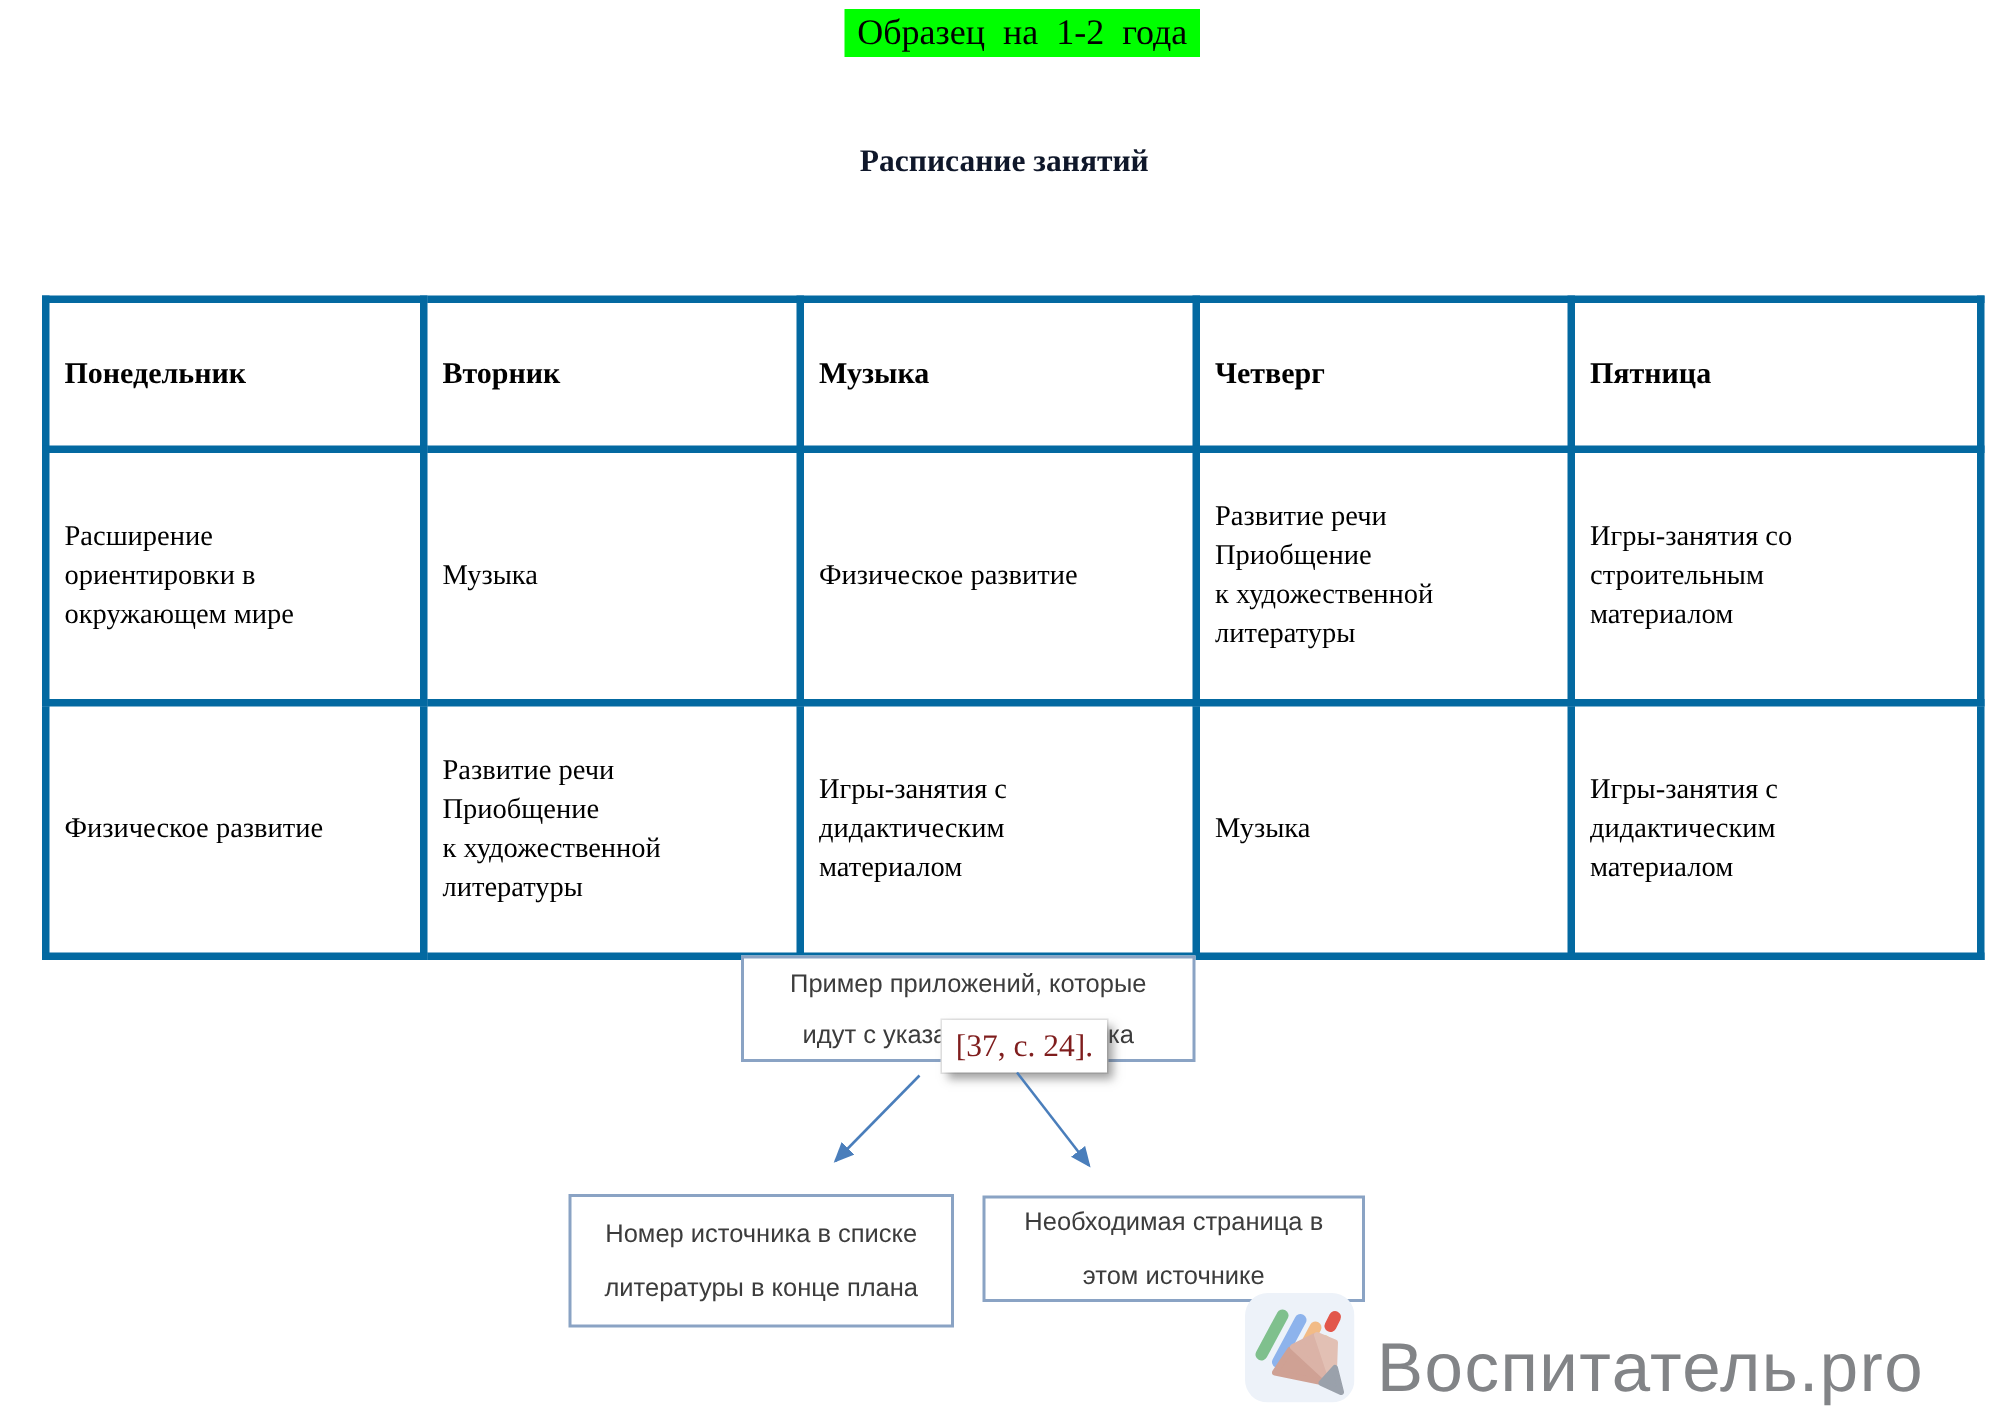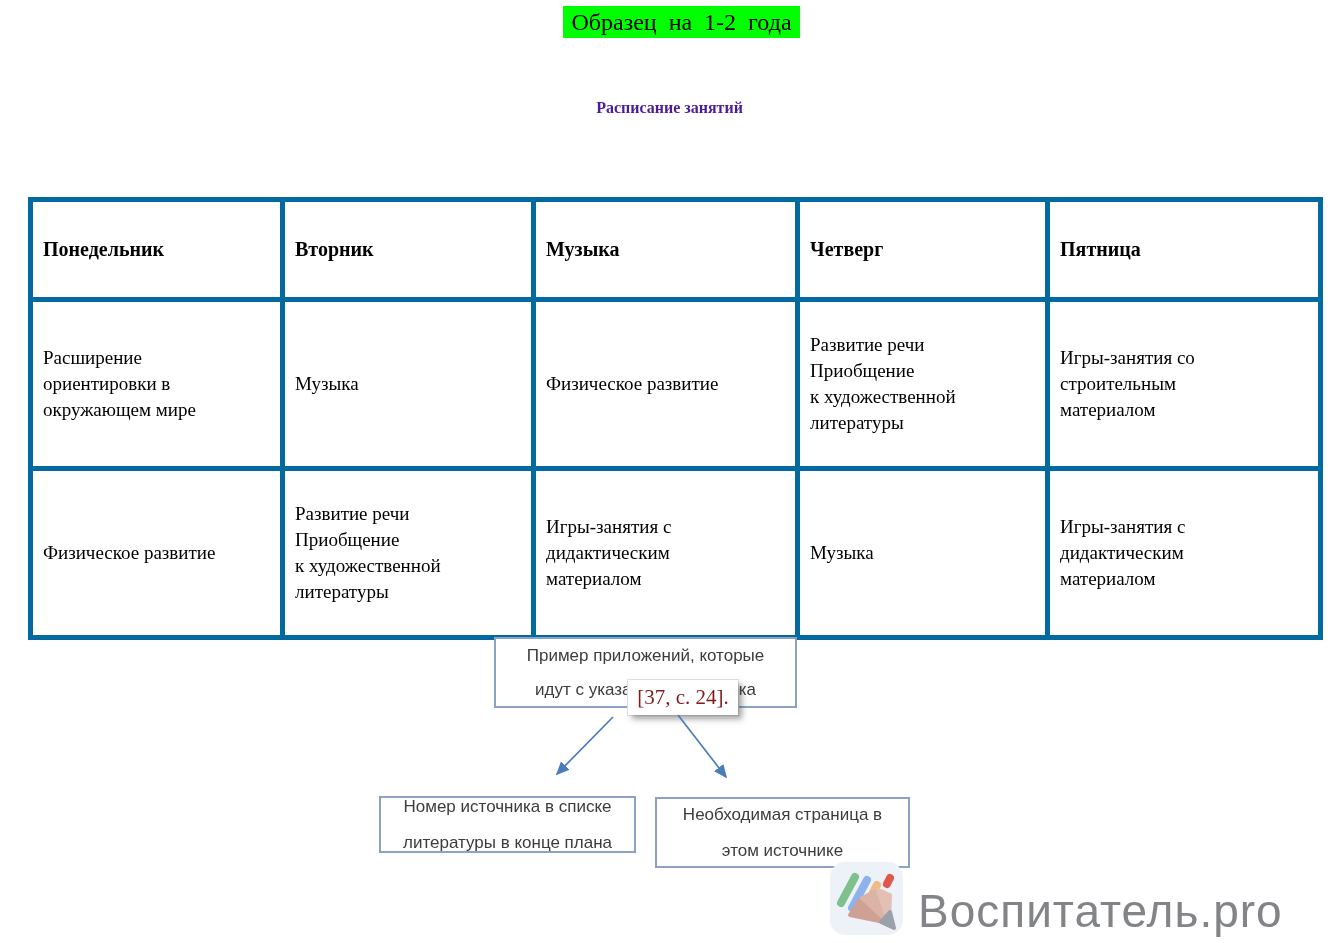--- a/index.html
+++ b/index.html
@@ -8,21 +8,21 @@
     font-family:"Liberation Serif", serif;color:#000;overflow:hidden;
   }
   
   .green-title-row{position:absolute;top:6px;left:12px;width:100%;text-align:center;}
   .highlight{
     display:inline-block;background:#00ff00;color:#000;
     font-size:24px;line-height:30px;padding:1px 8px;word-spacing:6px;
   }
   .subtitle-block{position:absolute;top:92px;left:0;width:100%;text-align:center;}
   .note{color:#ff0000;font-weight:bold;font-style:italic;font-size:19px;line-height:28px;}
-  .doc-title{color:#4c1d95;font-weight:bold;font-size:16px;line-height:31px;}
+  .doc-title{color:#0f172a;font-weight:bold;font-size:21px;line-height:31px;}
 
   
   table.schedule{
     position:absolute;top:197px;left:28px;width:1290px;
     border-collapse:collapse;table-layout:fixed;border:2px solid #000;
   }
   table.schedule col.c1{width:252px;}
   table.schedule col.c2{width:251px;}
   table.schedule col.c3{width:264px;}
   table.schedule col.c4{width:250px;}
@@ -34,21 +34,21 @@
   table.schedule td{height:132px;font-size:19px;line-height:26px;white-space:pre-line;}
 
   
   .dbox{
     position:absolute;border:2px solid #8aa3c4;background:#fff;
     display:flex;align-items:center;justify-content:center;text-align:center;
     font-family:"Liberation Sans", sans-serif;color:#3c3c3c;font-size:17px;
     white-space:pre-line;box-sizing:border-box;
   }
   .dbox.top{left:494px;top:637px;width:303px;height:71px;line-height:34px;}
-  .dbox.left{left:379px;top:796px;width:257px;height:57px;line-height:36px;}
+  .dbox.left{left:379px;top:796px;width:257px;height:89px;line-height:36px;}
   .dbox.right{left:655px;top:797px;width:255px;height:71px;line-height:36px;}
   .citation{
     position:absolute;left:628px;top:680px;width:110px;height:35px;background:#fff;
     box-shadow:4px 4px 6px rgba(70,70,70,0.5), 0 0 0 1px #e4e4e4;
     font-family:"Liberation Serif", serif;font-size:21px;color:#7f1d1d;
     display:flex;align-items:center;justify-content:center;
   }
   svg.arrows{position:absolute;left:0;top:0;width:1339px;height:943px;pointer-events:none;}
 
   

